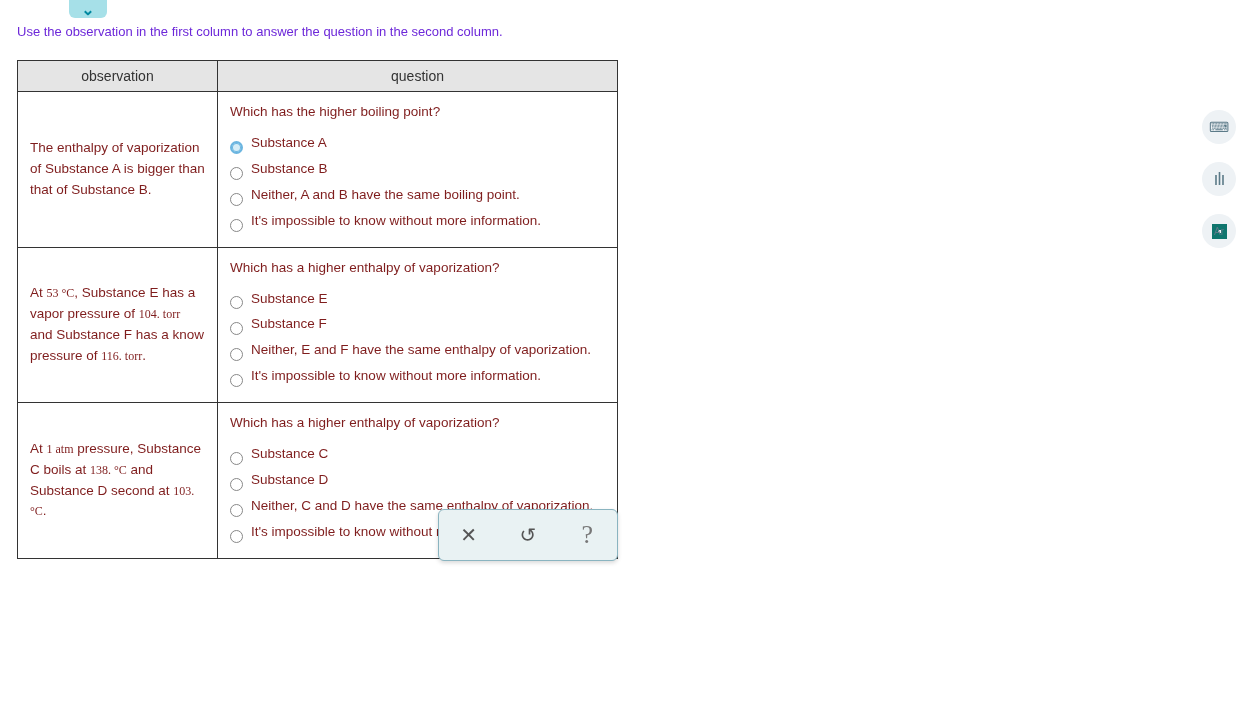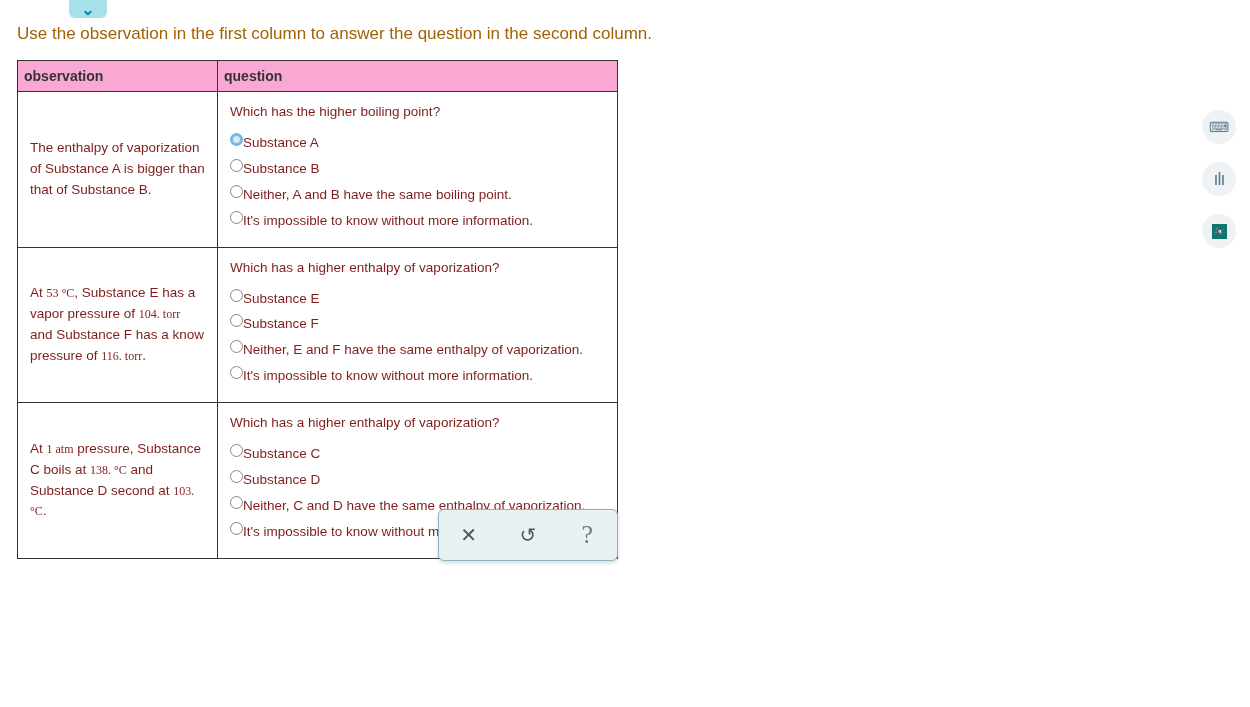--- a/index.html
+++ b/index.html
@@ -1,26 +1,26 @@
 <!DOCTYPE html>
 <html><head>
 <meta charset="utf-8">
 <style>
 *{box-sizing:border-box;margin:0;padding:0}
 body{font-family:Arial,Helvetica,sans-serif;font-size:14px;color:#333;background:#fff;width:1250px;height:707px;position:relative}
 .chevron-box{position:absolute;left:69px;top:0;width:38px;height:18px;background:#a6e0e8;border-radius:0 0 6px 6px;display:flex;align-items:center;justify-content:center}
 .chevron{color:#0088a0;font-weight:bold;font-size:16px}
-.instruction{position:absolute;left:17px;top:24px;color:#a16207;font-size:17px}
+.instruction{position:absolute;left:17px;top:24px;color:#6d28d9;font-size:13px}
 .qtable{position:absolute;left:17px;top:60px;width:601px;border-collapse:collapse;border:1.5px solid #333}
-.qtable th{border:1.5px solid #333;padding:7px 6px;font-weight:bold;font-size:14px;text-align:left;background:#f9a8d4}
+.qtable th{border:1.5px solid #333;padding:7px 6px;font-weight:normal;font-size:14px;text-align:center;background:#e5e5e5}
 .qtable td{border:1.5px solid #333;vertical-align:middle;padding:10px 12px;font-size:13.5px;line-height:1.55;color:#7f1d1d}
 .obs-col{width:200px}
 .quest-col{width:400px}
 .q-prompt{margin-bottom:10px}
-.radio-row{display:flex;align-items:flex-start;gap:0;margin:5px 0}
+.radio-row{display:flex;align-items:flex-end;gap:8px;margin:5px 0}
 .radio-circle{width:13px;height:13px;border:1px solid #888;border-radius:50%;background:#fff;flex-shrink:0}
 .radio-circle.sel{border:2px solid #6bb5e0;background:#d6edf7;box-shadow:0 0 0 1px #6bb5e0 inset}
 .num{font-family:'Times New Roman',serif;font-size:12px}
 .action-bar{position:absolute;left:438px;top:509px;width:180px;height:52px;border:1px solid #8ab4c0;border-radius:6px;background:#e9f2f3;display:flex;align-items:center;justify-content:space-around;box-shadow:0 2px 4px rgba(0,0,0,.15)}
 .act-btn{width:24px;height:24px;display:flex;align-items:center;justify-content:center;font-size:20px;color:#555;cursor:pointer}
 .side-tools{position:absolute;right:14px;top:110px;display:flex;flex-direction:column;gap:18px}
 .tool-btn{width:34px;height:34px;border-radius:50%;background:#eef2f5;display:flex;align-items:center;justify-content:center;font-size:14px;color:#5b7a88;cursor:pointer}
 .tool-btn.bars{font-size:18px;letter-spacing:-1px}
 .tool-btn .box{border:6px solid #0f766e;width:15px;height:15px;display:flex;align-items:center;justify-content:center;font-size:10px}
 </style>

